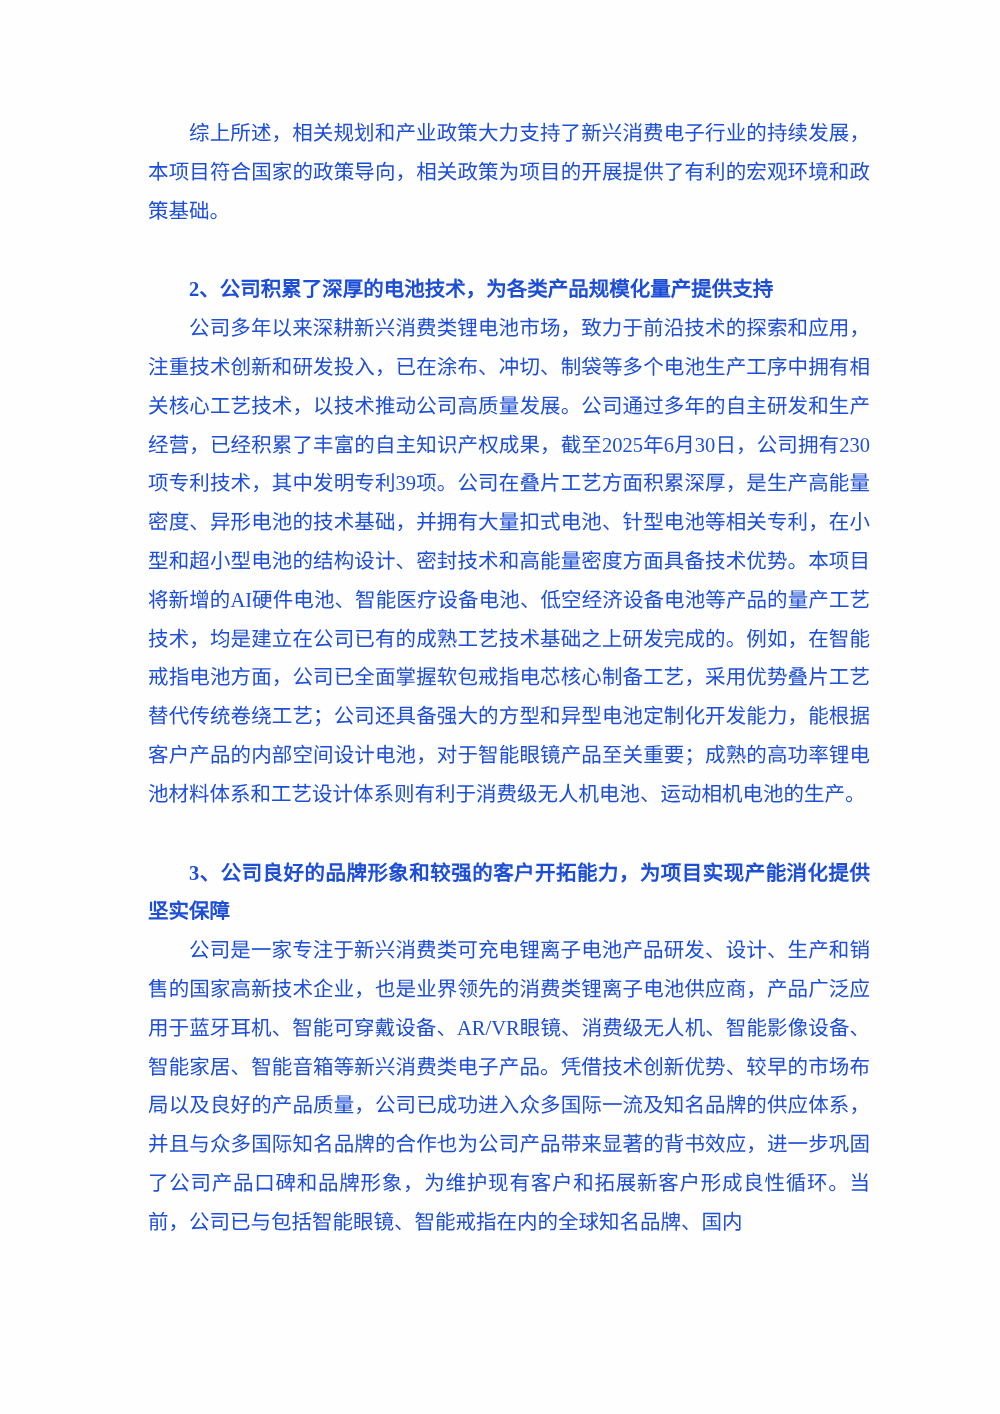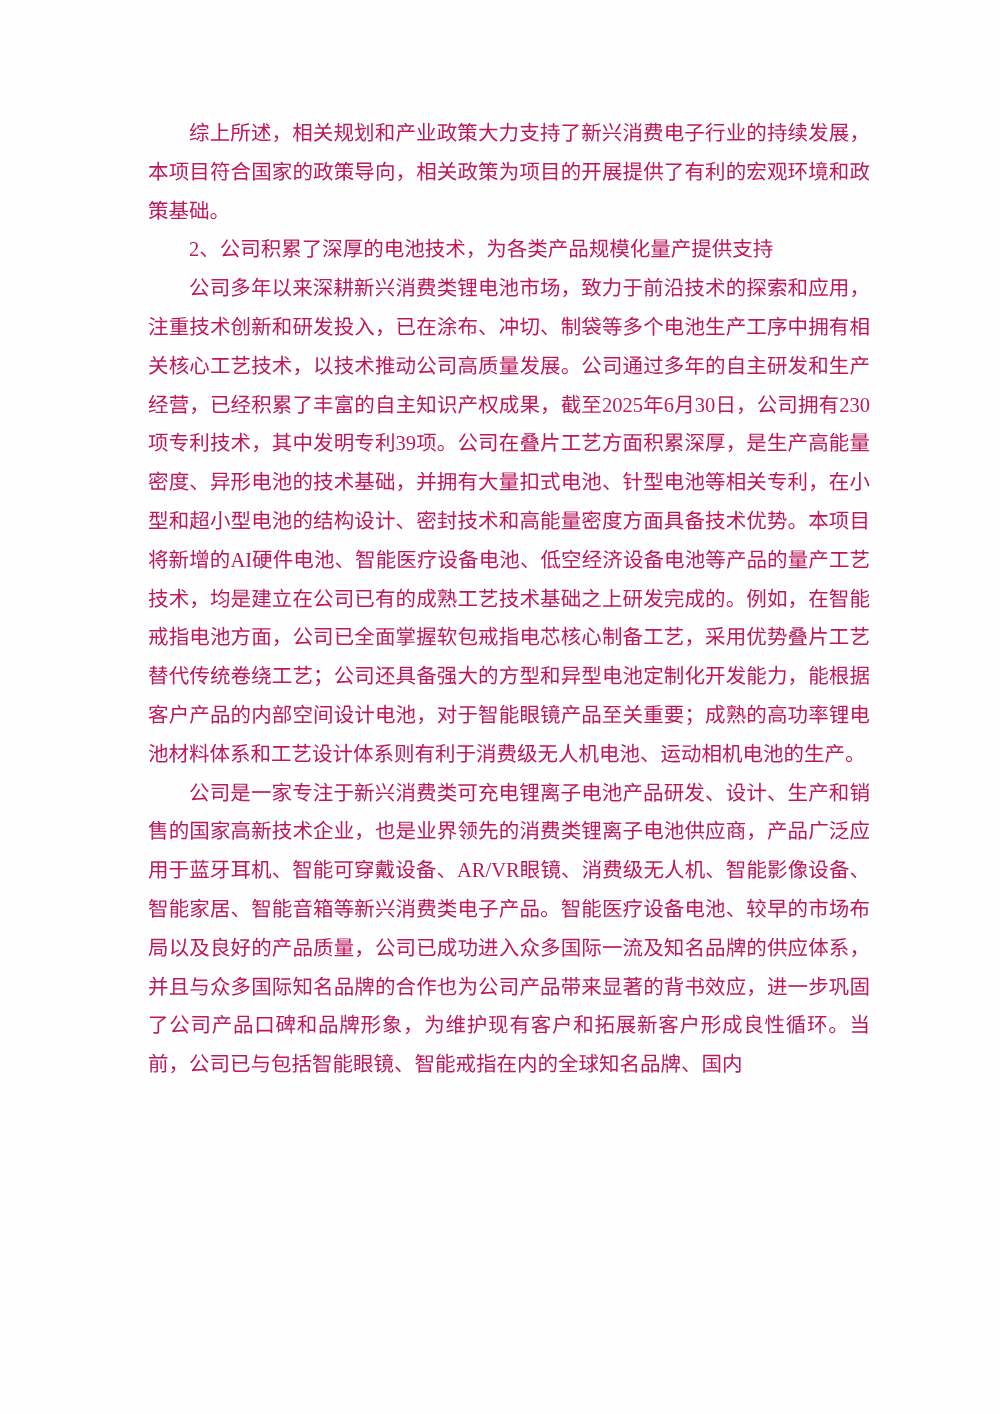--- a/index.html
+++ b/index.html
@@ -10,43 +10,45 @@
   body {
     width: 1000px;
     height: 1414px;
     font-family: "Liberation Serif", "DejaVu Serif", serif;
   }
   .page {
     box-sizing: border-box;
     width: 1000px;
     height: 1414px;
     background: #fefefe;
-    color: #be185d;
+    color: #1d4ed8;
     padding: 114px 130px 0 148px;
     overflow: hidden;
   }
   .para, .heading {
     margin: 0;
     font-size: 20.5px;
     line-height: 38.8px;
     text-indent: 2em;
     text-align: justify;
     text-justify: inter-ideograph;
     word-break: break-all;
   }
   .heading {
-    font-weight: normal;
+    font-weight: bold;
+    margin-top: 40px;
   }
 </style>
 </head>
 <body>
 
 <div class="page">
   <p class="para">综上所述，相关规划和产业政策大力支持了新兴消费电子行业的持续发展，本项目符合国家的政策导向，相关政策为项目的开展提供了有利的宏观环境和政策基础。</p>
 
   <h2 class="heading">2、公司积累了深厚的电池技术，为各类产品规模化量产提供支持</h2>
 
   <p class="para">公司多年以来深耕新兴消费类锂电池市场，致力于前沿技术的探索和应用，注重技术创新和研发投入，已在涂布、冲切、制袋等多个电池生产工序中拥有相关核心工艺技术，以技术推动公司高质量发展。公司通过多年的自主研发和生产经营，已经积累了丰富的自主知识产权成果，截至2025年6月30日，公司拥有230项专利技术，其中发明专利39项。公司在叠片工艺方面积累深厚，是生产高能量密度、异形电池的技术基础，并拥有大量扣式电池、针型电池等相关专利，在小型和超小型电池的结构设计、密封技术和高能量密度方面具备技术优势。本项目将新增的AI硬件电池、智能医疗设备电池、低空经济设备电池等产品的量产工艺技术，均是建立在公司已有的成熟工艺技术基础之上研发完成的。例如，在智能戒指电池方面，公司已全面掌握软包戒指电芯核心制备工艺，采用优势叠片工艺替代传统卷绕工艺；公司还具备强大的方型和异型电池定制化开发能力，能根据客户产品的内部空间设计电池，对于智能眼镜产品至关重要；成熟的高功率锂电池材料体系和工艺设计体系则有利于消费级无人机电池、运动相机电池的生产。</p>
 
 
+  <h2 class="heading">3、公司良好的品牌形象和较强的客户开拓能力，为项目实现产能消化提供坚实保障</h2>
 
-  <p class="para">公司是一家专注于新兴消费类可充电锂离子电池产品研发、设计、生产和销售的国家高新技术企业，也是业界领先的消费类锂离子电池供应商，产品广泛应用于蓝牙耳机、智能可穿戴设备、AR/VR眼镜、消费级无人机、智能影像设备、智能家居、智能音箱等新兴消费类电子产品。智能医疗设备电池、较早的市场布局以及良好的产品质量，公司已成功进入众多国际一流及知名品牌的供应体系，并且与众多国际知名品牌的合作也为公司产品带来显著的背书效应，进一步巩固了公司产品口碑和品牌形象，为维护现有客户和拓展新客户形成良性循环。当前，公司已与包括智能眼镜、智能戒指在内的全球知名品牌、国内</p>
+  <p class="para">公司是一家专注于新兴消费类可充电锂离子电池产品研发、设计、生产和销售的国家高新技术企业，也是业界领先的消费类锂离子电池供应商，产品广泛应用于蓝牙耳机、智能可穿戴设备、AR/VR眼镜、消费级无人机、智能影像设备、智能家居、智能音箱等新兴消费类电子产品。凭借技术创新优势、较早的市场布局以及良好的产品质量，公司已成功进入众多国际一流及知名品牌的供应体系，并且与众多国际知名品牌的合作也为公司产品带来显著的背书效应，进一步巩固了公司产品口碑和品牌形象，为维护现有客户和拓展新客户形成良性循环。当前，公司已与包括智能眼镜、智能戒指在内的全球知名品牌、国内</p>
 </div>
 
 </body></html>

